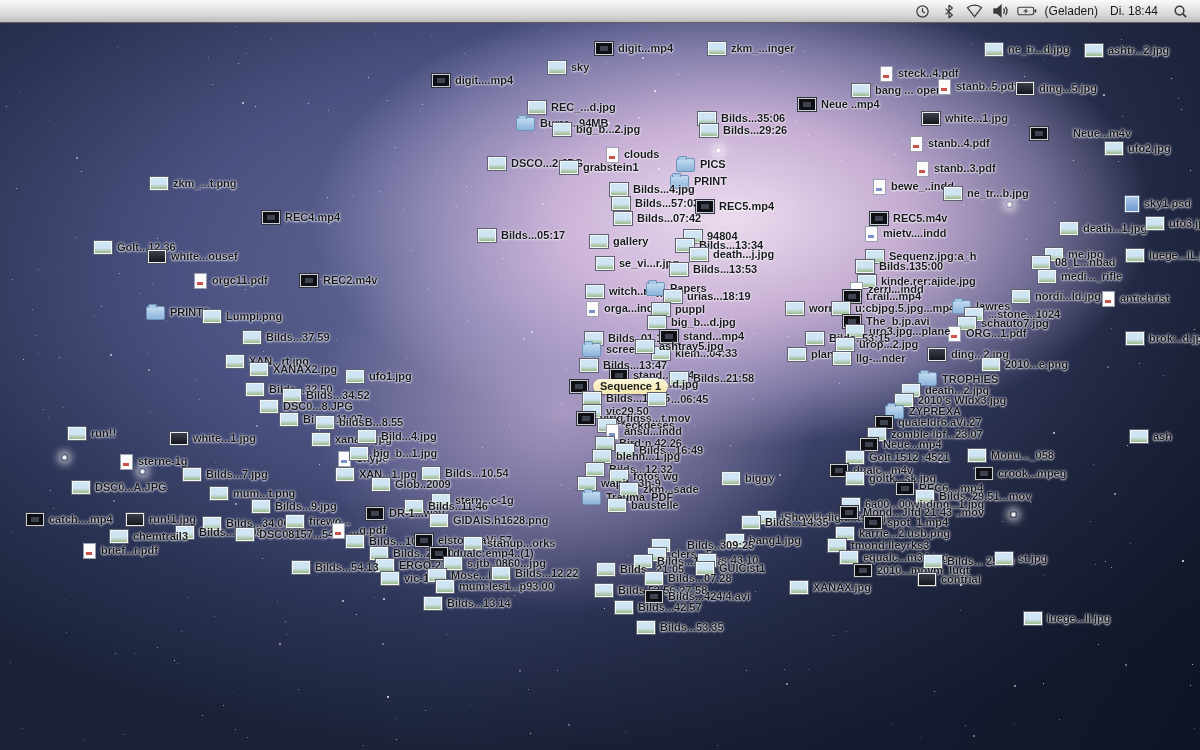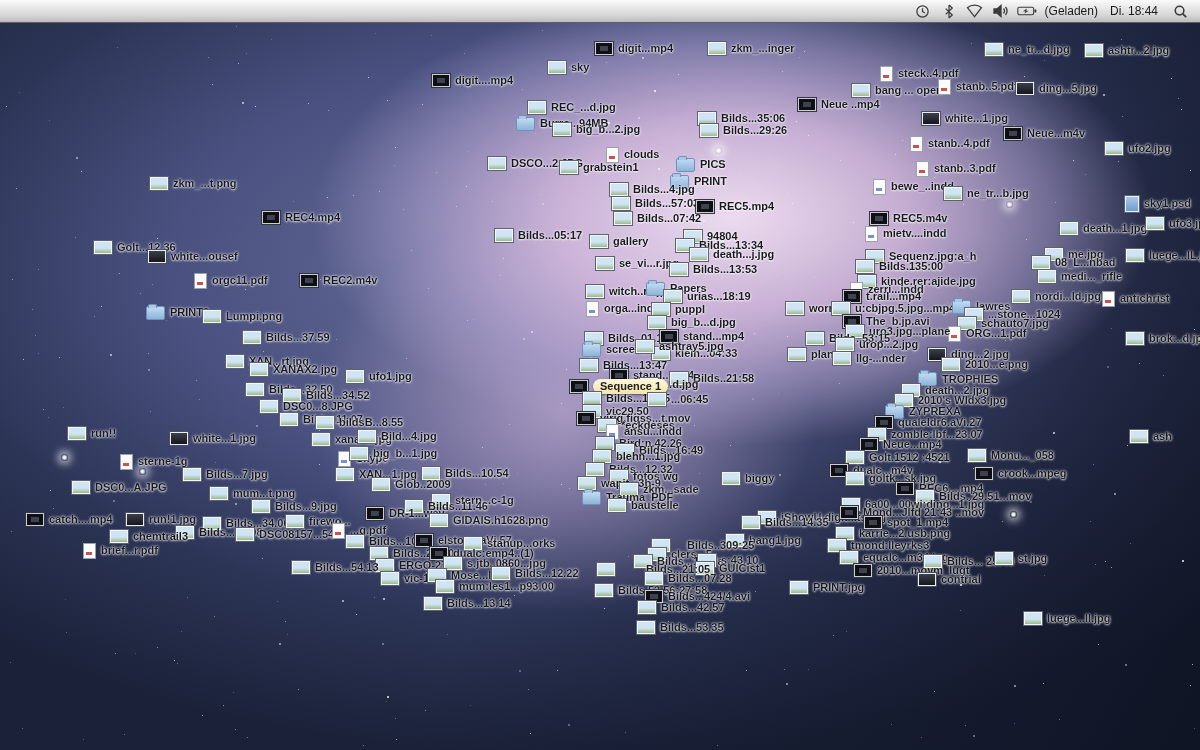--- a/index.html
+++ b/index.html
@@ -495,21 +495,21 @@
         <span class="lbl">Bilds...35:06</span>
       </div>
       <div class="icon-item" style="left: 700px; top: 101px;">
         <span class="glyph img"></span>
         <span class="lbl">Bilds...29:26</span>
       </div>
       <div class="icon-item" style="left: 922px; top: 89px;">
         <span class="glyph imgd"></span>
         <span class="lbl">white...1.jpg</span>
       </div>
-      <div class="icon-item" style="left: 1004px; top: 104px;">
+      <div class="icon-item" style="left: 1030px; top: 104px; gap: 20px;">
         <span class="glyph mov"></span>
         <span class="lbl">Neue...m4v</span>
       </div>
       <div class="icon-item" style="left: 910px; top: 114px;">
         <span class="glyph pdf"></span>
         <span class="lbl">stanb..4.pdf</span>
       </div>
       <div class="icon-item" style="left: 1105px; top: 119px;">
         <span class="glyph img"></span>
         <span class="lbl">ufo2.jpg</span>
@@ -591,21 +591,21 @@
         <span class="lbl">ufo3.jpg</span>
       </div>
       <div class="icon-item" style="left: 94px; top: 218px;">
         <span class="glyph img"></span>
         <span class="lbl">Golt...12.36</span>
       </div>
       <div class="icon-item" style="left: 148px; top: 227px;">
         <span class="glyph imgd"></span>
         <span class="lbl">white...ousef</span>
       </div>
-      <div class="icon-item" style="left: 495px; top: 206px;">
+      <div class="icon-item" style="left: 478px; top: 206px;">
         <span class="glyph img"></span>
         <span class="lbl">Bilds...05:17</span>
       </div>
       <div class="icon-item" style="left: 590px; top: 212px;">
         <span class="glyph img"></span>
         <span class="lbl">gallery</span>
       </div>
       <div class="icon-item" style="left: 684px; top: 207px;">
         <span class="glyph img"></span>
         <span class="lbl">94804</span>
@@ -783,21 +783,21 @@
         <span class="lbl">plane</span>
       </div>
       <div class="icon-item" style="left: 833px; top: 329px;">
         <span class="glyph img"></span>
         <span class="lbl">llg-...nder</span>
       </div>
       <div class="icon-item" style="left: 928px; top: 325px;">
         <span class="glyph imgd"></span>
         <span class="lbl">ding...2.jpg</span>
       </div>
-      <div class="icon-item" style="left: 942px; top: 335px;">
+      <div class="icon-item" style="left: 982px; top: 335px;">
         <span class="glyph img"></span>
         <span class="lbl">2010...e.png</span>
       </div>
       <div class="icon-item" style="left: 918px; top: 349px; align-items: flex-end;">
         <span class="glyph folder"></span>
         <span class="lbl">TROPHIES</span>
       </div>
       <div class="icon-item" style="left: 902px; top: 361px;">
         <span class="glyph img"></span>
         <span class="lbl">death...2.jpg</span>
@@ -889,21 +889,21 @@
       <div class="icon-item" style="left: 854px; top: 541px;">
         <span class="glyph mov"></span>
         <span class="lbl">2010...movm_lugt</span>
       </div>
       <div class="icon-item" style="left: 918px; top: 550px;">
         <span class="glyph imgd"></span>
         <span class="lbl">contrial</span>
       </div>
       <div class="icon-item" style="left: 790px; top: 558px;">
         <span class="glyph img"></span>
-        <span class="lbl">PRINT.jpg</span>
+        <span class="lbl">XANAX.jpg</span>
       </div>
       <div class="icon-item" style="left: 1130px; top: 407px;">
         <span class="glyph img"></span>
         <span class="lbl">ash</span>
       </div>
       <div class="icon-item" style="left: 1024px; top: 589px;">
         <span class="glyph img"></span>
         <span class="lbl">luege...ll.jpg</span>
       </div>
       <div class="icon-item" style="left: 226px; top: 332px;">
@@ -1203,37 +1203,37 @@
         <span class="lbl">Bilds...1287a</span>
       </div>
       <div class="icon-item" style="left: 698px; top: 531px;">
         <span class="glyph img"></span>
         <span class="lbl">s:43.10</span>
       </div>
       <div class="icon-item" style="left: 696px; top: 539px;">
         <span class="glyph img"></span>
         <span class="lbl">GUlCist1</span>
       </div>
-      <div class="icon-item" style="left: 597px; top: 540px; gap: 26px;">
+      <div class="icon-item" style="left: 597px; top: 540px;">
         <span class="glyph img"></span>
         <span class="lbl">Bilds...21:05</span>
       </div>
       <div class="icon-item" style="left: 645px; top: 549px;">
         <span class="glyph img"></span>
         <span class="lbl">Bilds...07.28</span>
       </div>
       <div class="icon-item" style="left: 595px; top: 561px;">
         <span class="glyph img"></span>
         <span class="lbl">Bilds.53.56:27:58</span>
       </div>
       <div class="icon-item" style="left: 645px; top: 567px;">
         <span class="glyph mov"></span>
         <span class="lbl">Bilds...424/4.avi</span>
       </div>
-      <div class="icon-item" style="left: 638px; top: 578px;">
+      <div class="icon-item" style="left: 615px; top: 578px;">
         <span class="glyph img"></span>
         <span class="lbl">Bilds...42.57</span>
       </div>
       <div class="icon-item" style="left: 625px; top: 598px; padding-left: 12px;">
         <span class="glyph img"></span>
         <span class="lbl">Bilds...53.35</span>
       </div>
     </div>
 
 </div>

